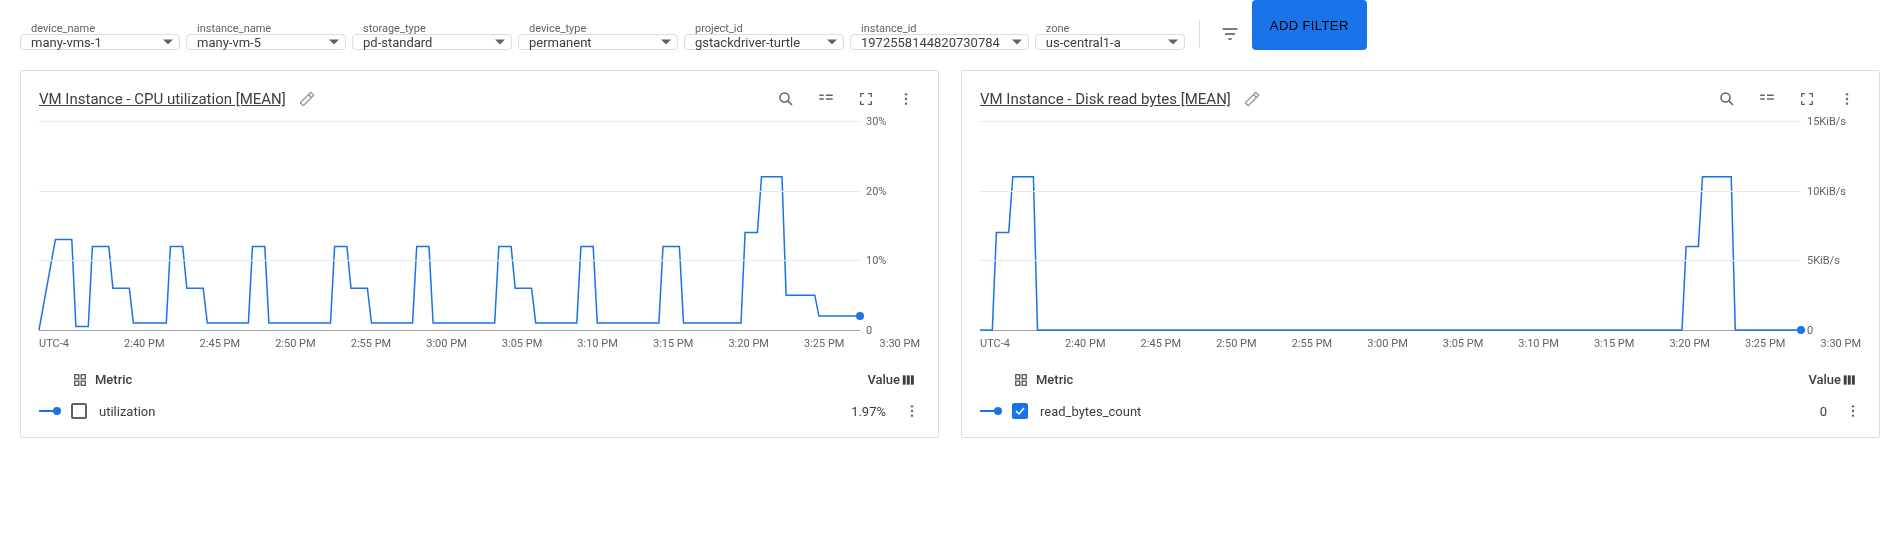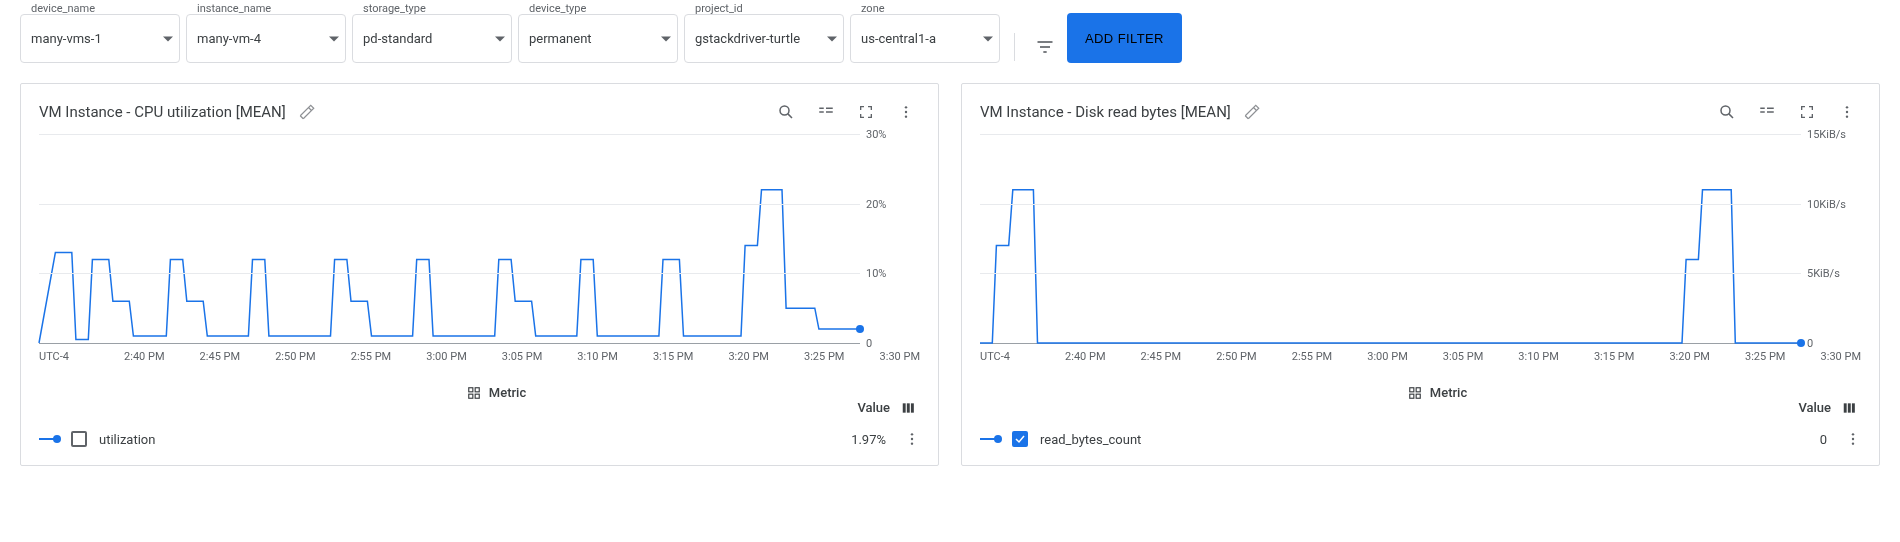--- a/index.html
+++ b/index.html
@@ -15,21 +15,21 @@
   .filter-bar {
     display: flex;
     align-items: flex-end;
     gap: 6px;
     padding: 0 20px 6px 20px;
   }
   .filter-chip {
     position: relative;
     border: 1px solid #dadce0;
     border-radius: 4px;
-    height: 49px;
+    height: 16px;
     display: flex;
     align-items: center;
     padding: 0 28px 0 10px;
     min-width: 160px;
     cursor: pointer;
     background: #fff;
     margin-top: 14px;
   }
   .filter-chip.groupby { min-width: 160px; color:#5f6368; }
   .filter-chip .label-float {
@@ -102,20 +102,21 @@
   .panel-header {
     display: flex;
     align-items: center;
     gap: 12px;
   }
   .panel-title {
     font-size: 15px;
     color: #3c4043;
     white-space: nowrap;
     font-weight: 400;
+    text-decoration: underline;
   }
   .wand-icon { color:#5f6368; opacity:.7; }
   .spacer { flex: 1; }
   .hdr-icon {
     width: 28px; height: 28px;
     display:flex;align-items:center;justify-content:center;
     color:#5f6368; cursor:pointer; border-radius:50%;
   }
   
   .chart-wrap {
@@ -159,24 +160,23 @@
   .xtick.first { flex:0 0 50px; text-align:left; }
 
   
   .legend-head {
     display:flex; align-items:center;
     margin-top:18px;
     padding: 4px 0;
     font-size:13px;
     font-weight:500;
     color:#3c4043;
-    flex-direction:column;
   }
   .legend-head .metric-col { display:flex; align-items:center; gap:8px; padding-left:34px;}
-  .legend-head .value-col { margin-left:auto; display:flex; align-items:center; gap:10px; padding-right:4px;}
+  .legend-head .value-col { margin-left:auto; display:flex; align-items:center; padding-right:4px;}
   .legend-row {
     display:flex; align-items:center;
     margin-top:12px;
     font-size:13px;
     color:#3c4043;
   }
   .series-swatch {
     width:22px; display:flex; align-items:center; justify-content:center;
     position:relative; margin-right:10px;
   }
@@ -203,21 +203,21 @@
 
 
   <div class="filter-chip">
     <span class="label-float">device_name</span>
     <span class="value">many-vms-1</span>
     <span class="caret"></span>
   </div>
 
   <div class="filter-chip">
     <span class="label-float">instance_name</span>
-    <span class="value">many-vm-4</span>
+    <span class="value">many-vm-5</span>
     <span class="caret"></span>
   </div>
 
   <div class="filter-chip">
     <span class="label-float">storage_type</span>
     <span class="value">pd-standard</span>
     <span class="caret"></span>
   </div>
 
   <div class="filter-chip">
@@ -225,20 +225,25 @@
     <span class="value">permanent</span>
     <span class="caret"></span>
   </div>
 
   <div class="filter-chip">
     <span class="label-float">project_id</span>
     <span class="value">gstackdriver-turtle</span>
     <span class="caret"></span>
   </div>
 
+  <div class="filter-chip">
+    <span class="label-float">instance_id</span>
+    <span class="value">1972558144820730784</span>
+    <span class="caret"></span>
+  </div>
 
   <div class="filter-chip" style="min-width:150px">
     <span class="label-float">zone</span>
     <span class="value">us-central1-a</span>
     <span class="caret"></span>
   </div>
 
   <div class="filter-divider"></div>
 
   <div class="icon-btn" style="margin-bottom:0">

